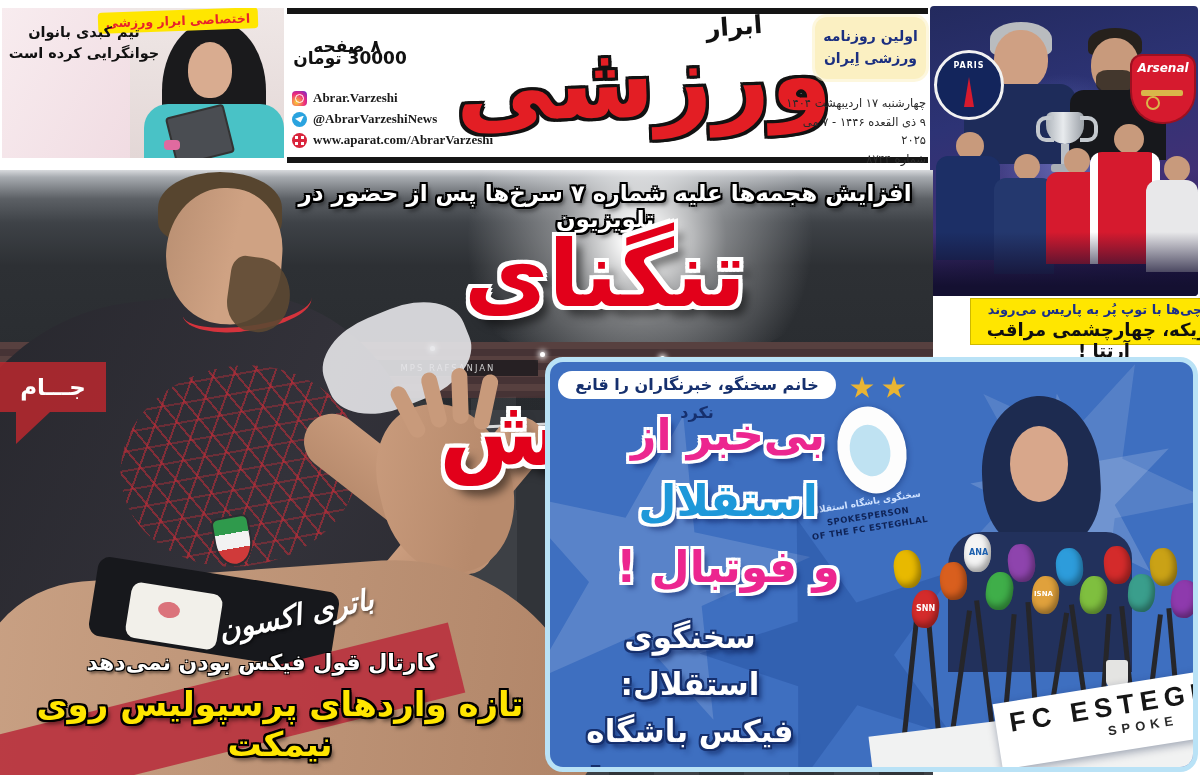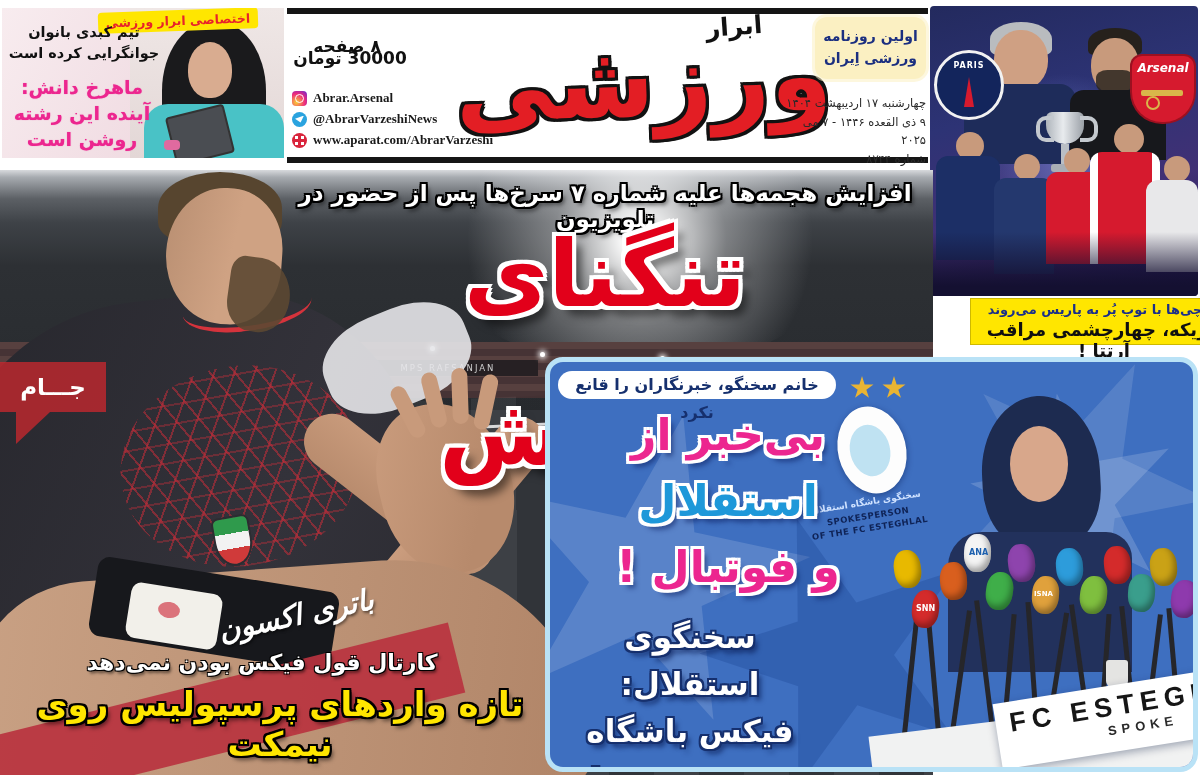--- a/index.html
+++ b/index.html
@@ -185,38 +185,33 @@
     <div class="abs hijab"></div>
     <div class="abs face"></div>
     <div class="abs jacket"></div>
     <div class="abs tablet"></div>
     <div class="abs watch"></div>
     <div class="abs badge ctr">اختصاصی ابرار ورزشی</div>
     <div class="abs kicker ctr rtl">
       <div>تیم کبدی بانوان</div>
       <div>جوانگرایی کرده است</div>
     </div>
-    <div class="abs pinkhead ctr rtl">
-      <div>ماهرخ دانش:</div>
-      <div>آینده این رشته</div>
-      <div>روشن است</div>
-    </div>
   </div>
 
   <div id="mast" class="abs">
     <div class="abs rule" style="top:0;"></div>
     <div class="abs rule" style="bottom:0;"></div>
     <div class="abs pages ctr rtl">۸ صفحه</div>
     <div class="abs price ctr rtl">30000 تومان</div>
 
     <div class="soc-row" style="top:82px;">
       <div class="ig-icon">
           <i></i>
         </div>
-      <span class="txt">Abrar.Arsenal</span>
+      <span class="txt">Abrar.Varzeshi</span>
     </div>
     <div class="soc-row" style="top:103px;">
       <div class="tg-icon">
           <i></i>
         </div>
       <span class="txt">@AbrarVarzeshiNews</span>
     </div>
     <div class="soc-row" style="top:124px;">
       <div class="ap-icon"></div>
       <span class="txt">www.aparat.com/AbrarVarzeshi</span>

